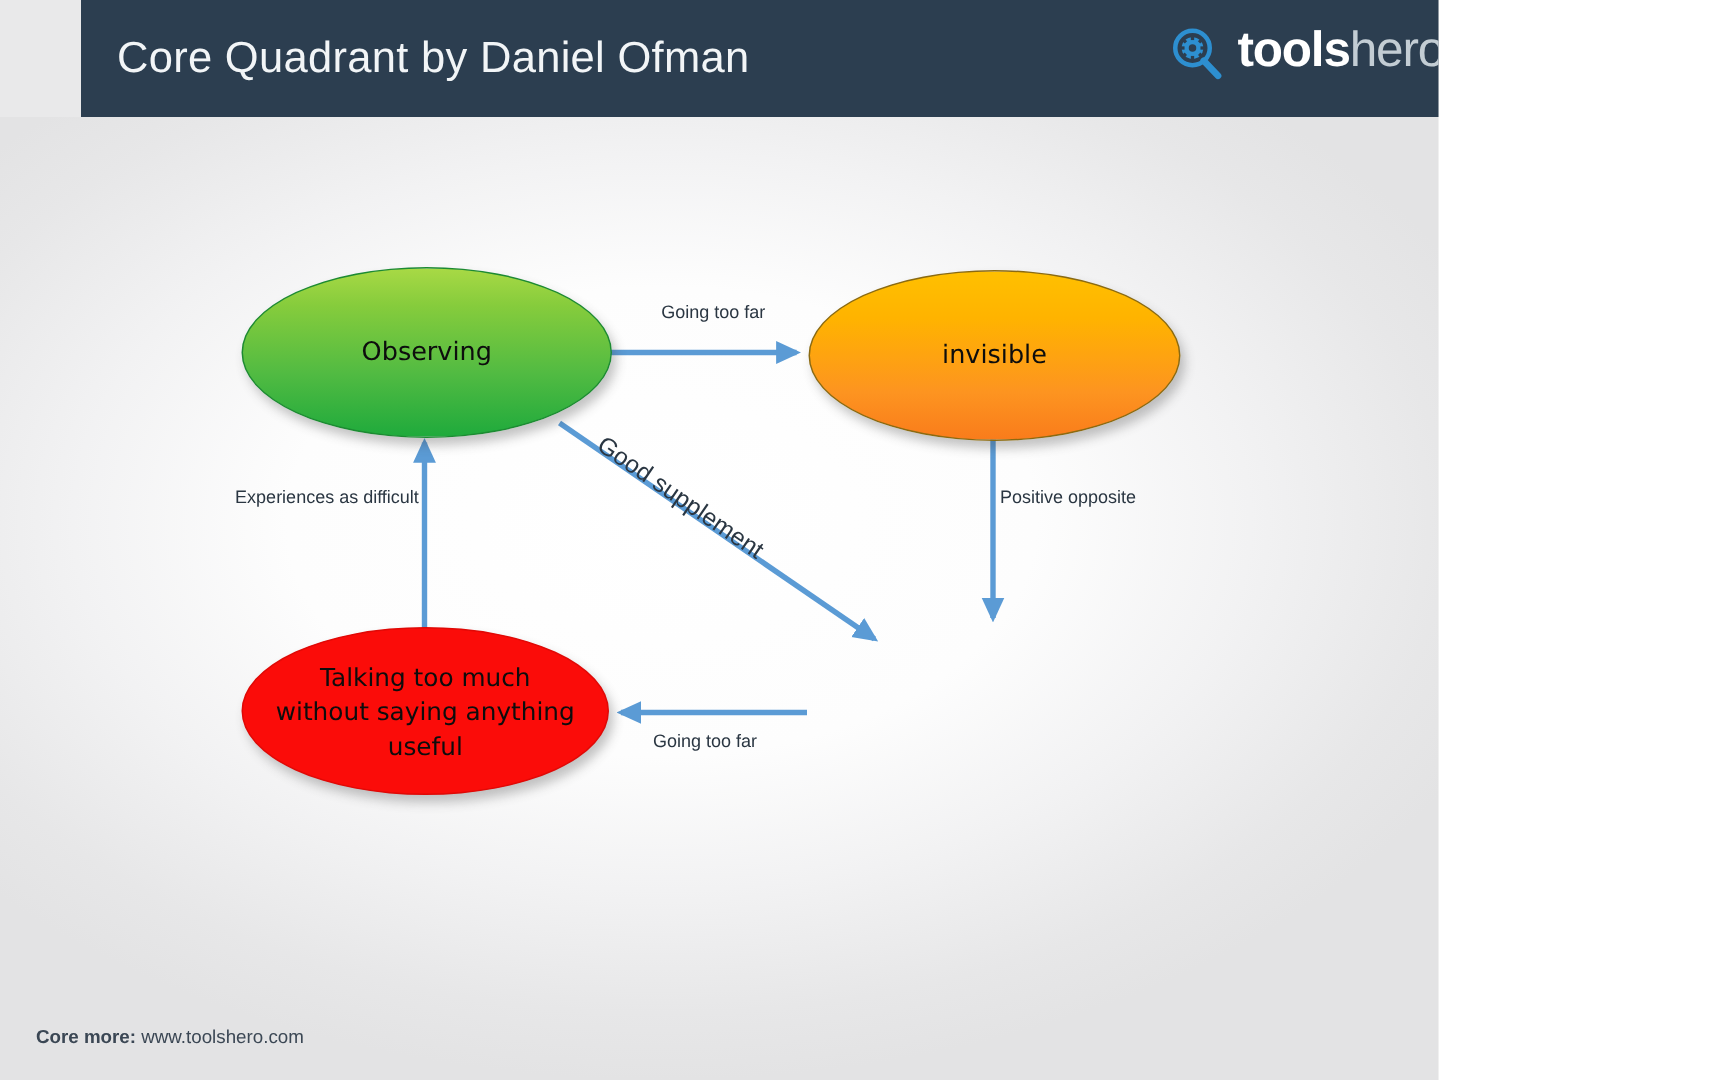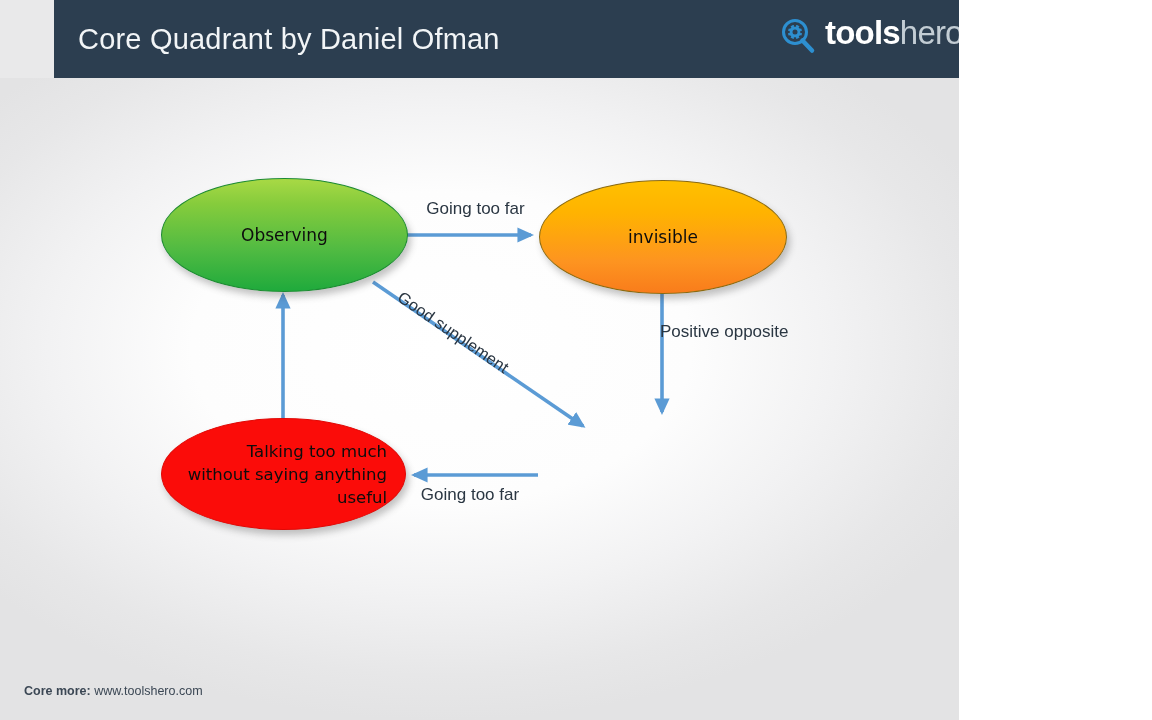--- a/index.html
+++ b/index.html
@@ -115,33 +115,33 @@
     padding: 0 18px;
     box-sizing: border-box;
   }
   #node-saying {
     left: 539px; top: 420px; width: 246px; height: 112px;
     background: linear-gradient(to bottom, #5555e0 0%, #5c5cd9 25%, #6f6fc9 70%, #8181c2 100%);
     border: 1px solid #4a4ab5;
     font-size: 16.5px;
     line-height: 23px;
   }
-  .node-label { display: block; text-align: right; }
+  .node-label { display: block; }
   
   #arrows {
     position: absolute;
     left: 0; top: 0;
     width: 959px; height: 720px;
   }
   
   .edge-label {
     position: absolute;
     color: #2a3642;
     font-family: "Liberation Sans", sans-serif;
-    font-size: 17px;
+    font-size: 12px;
     line-height: 23px;
     text-align: center;
     white-space: nowrap;
   }
   #label-top { left: 408px; top: 197px; width: 135px; }
   #label-bottom { left: 397px; top: 483px; width: 146px; }
   #label-left { left: 144px; top: 320px; width: 148px; }
   #label-right { left: 660px; top: 320px; width: 104px; }
   #label-diagonal {
     left: 406px; top: 286px; width: 180px;
@@ -236,20 +236,21 @@
     <span class="node-label">Talking too much without saying anything useful</span>
   </div>
 
   <div id="node-invisible" class="node">
     <span class="node-label">invisible</span>
   </div>
 
 
   <div id="label-top" class="edge-label">Going too far</div>
   <div id="label-bottom" class="edge-label">Going too far</div>
+  <div id="label-left" class="edge-label">Experiences as difficult</div>
   <div id="label-right" class="edge-label">Positive opposite</div>
   <div id="label-diagonal" class="edge-label">Good supplement</div>
 
   <div id="footer">
     <span class="strong">Core more:</span>
     <span class="url">www.toolshero.com</span>
   </div>
 
 </div>
 

